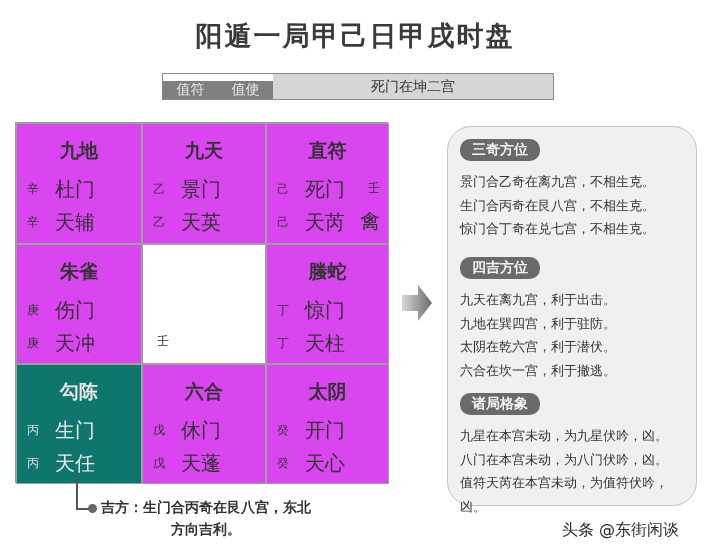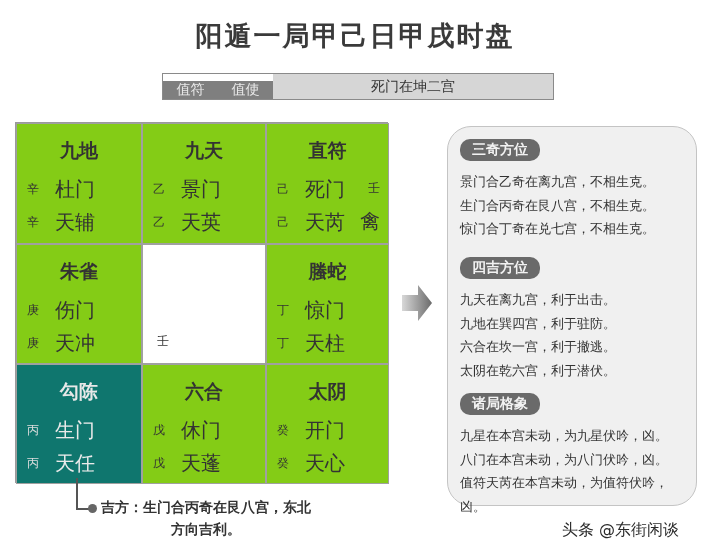--- a/index.html
+++ b/index.html
@@ -10,21 +10,21 @@
   .infobar { position:absolute; left:162px; top:73px; width:390px; height:25px; display:flex;
              border:1px solid #8a8a8a; }
   .infobar .lbl { background:#7f7f7f; color:#eaeaea; width:55px; display:flex; align-items:center;
                   justify-content:center; font-size:14px; font-family:"DejaVu Serif", serif;margin-top:7px; }
   .infobar .val1 { background:#ffffff; width:140px; display:flex; align-items:center; justify-content:center; font-size:14px; color:#333; }
   .infobar .val2 { background:#d6d6d6; flex:1; display:flex; align-items:center; justify-content:center; font-size:14px; color:#333; }
 
   .grid { position:absolute; left:15px; top:122px; width:373px; height:361px;
           display:grid; grid-template-columns:126px 124px 123px; grid-template-rows:121px 120px 120px;
           border:1px solid #9a9a9a; box-sizing:border-box; }
-  .cell { background:#84cc16; border:1px solid #a0a0a0; box-sizing:border-box; position:relative; }
+  .cell { background:#d946ef; border:1px solid #a0a0a0; box-sizing:border-box; position:relative; }
   .cell.white { background:#ffffff; }
   .cell.dark { background:#0f766e; }
   .cell .god { position:absolute; top:14px; left:0; width:100%; text-align:center; font-size:19px; font-weight:bold; color:#333; }
   .cell.dark .god { color:#e8e8e8; }
   .cell .row { position:absolute; left:10px; display:flex; align-items:center; }
   .cell .row.r1 { top:52px; }
   .cell .row.r2 { top:85px; }
   .stem { font-size:12px; width:28px; color:#333; font-family:"DejaVu Serif", serif; }
   .cell.dark .stem { color:#ddd; }
   .big { font-size:20px; color:#333; }
@@ -188,22 +188,22 @@
       <div>景门合乙奇在离九宫，不相生克。</div>
       <div>生门合丙奇在艮八宫，不相生克。</div>
       <div>惊门合丁奇在兑七宫，不相生克。</div>
     </div>
   </div>
   <div class="sec" style="top:130px;">
     <span class="pill">四吉方位</span>
     <div class="lines">
       <div>九天在离九宫，利于出击。</div>
       <div>九地在巽四宫，利于驻防。</div>
+      <div>太阴在乾六宫，利于潜伏。</div>
       <div>六合在坎一宫，利于撤逃。</div>
-      <div>太阴在乾六宫，利于潜伏。</div>
     </div>
   </div>
   <div class="sec" style="top:266px;">
     <span class="pill">诸局格象</span>
     <div class="lines wrap">
       <div>九星在本宫未动，为九星伏吟，凶。</div>
       <div>八门在本宫未动，为八门伏吟，凶。</div>
       <div>值符天芮在本宫未动，为值符伏吟，凶。</div>
     </div>
   </div>

